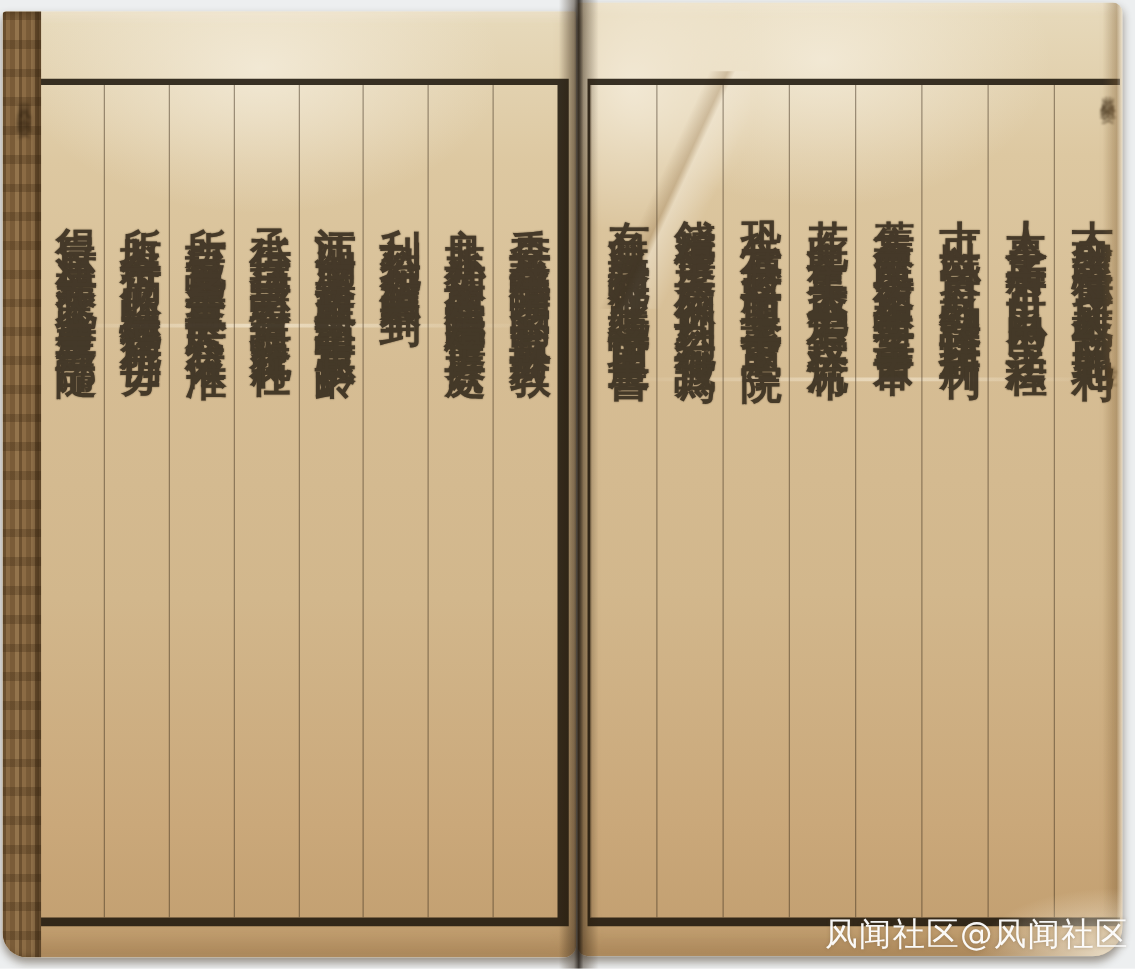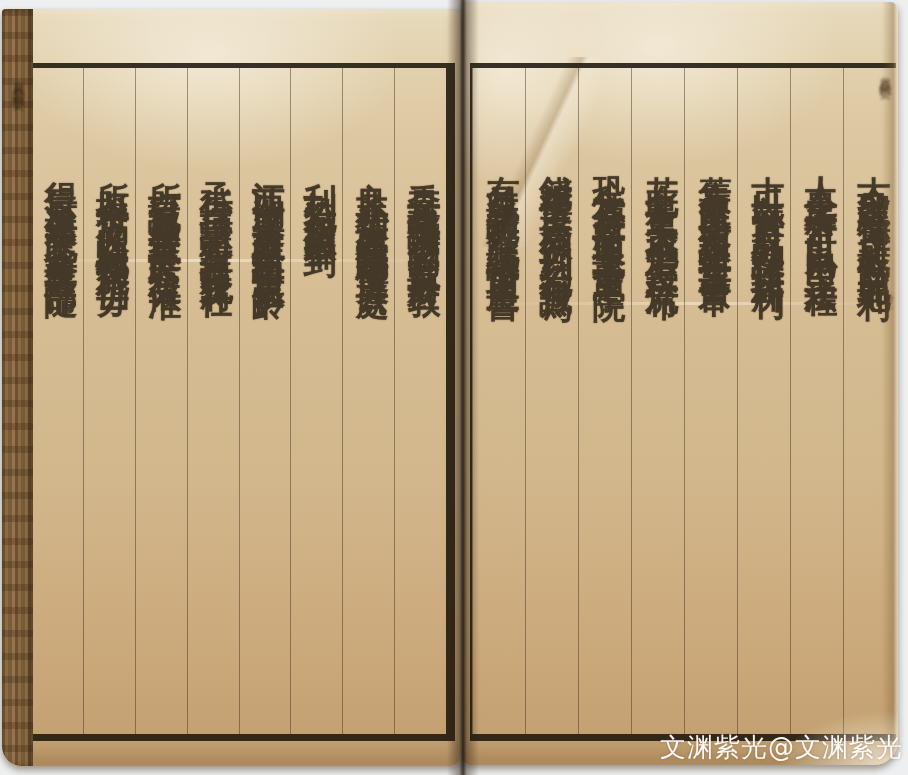--- a/index.html
+++ b/index.html
@@ -108,15 +108,15 @@
       <div class="col">所擬合行下仰照驗就便施行仍毋</div>
       <div class="col">得冒濫違錯奉此今將農書三部隨</div>
     </div>
     <div class="spine">
       <div class="spine-label">農桑輯要</div>
     </div>
   </div>
 
   <div class="gutter"></div>
 
-  <div class="watermark">文渊紫光@文渊紫光</div>
+  <div class="watermark">风闻社区@风闻社区</div>
 
 </div>
 
 </body></html>

